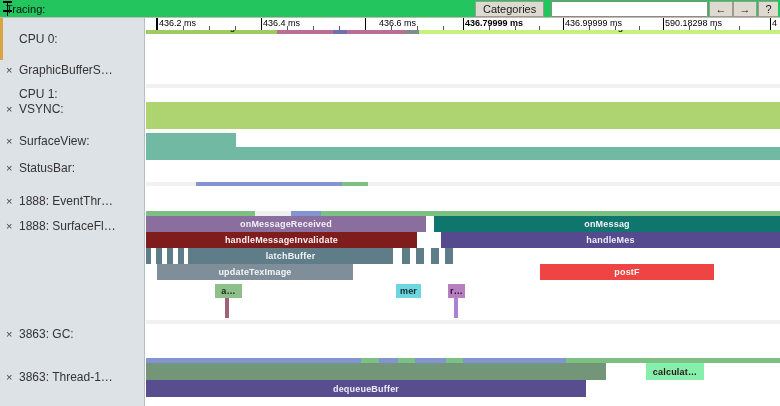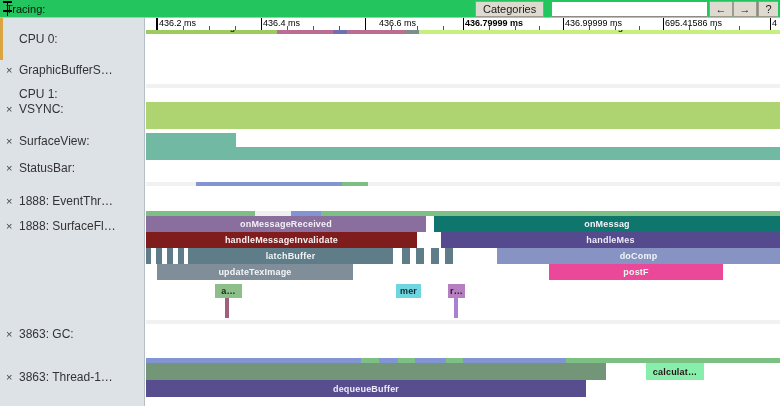--- a/index.html
+++ b/index.html
@@ -192,21 +192,21 @@
       <div class="lbl" style="left: 12px;">436.2 ms</div>
       <div class="tick-major" style="left: 116px;"></div>
       <div class="lbl" style="left: 116px;">436.4 ms</div>
       <div class="tick-major" style="left: 220px;"></div>
       <div class="lbl" style="left: 220px; margin-left: 12px;">436.6 ms</div>
       <div class="tick-major" style="left: 318px;"></div>
       <div class="lbl" style="left: 318px; font-weight: bold;">436.79999 ms</div>
       <div class="tick-major" style="left: 418px;"></div>
       <div class="lbl" style="left: 418px;">436.99999 ms</div>
       <div class="tick-major" style="left: 518px;"></div>
-      <div class="lbl" style="left: 518px;">695.41586 ms</div>
+      <div class="lbl" style="left: 518px;">590.18298 ms</div>
       <div class="tick-major" style="left: 625px;"></div>
       <div class="lbl" style="left: 625px;">4</div>
       <div class="tick-minor" style="left: 38px;"></div>
       <div class="tick-minor" style="left: 64px;"></div>
       <div class="tick-minor" style="left: 90px;"></div>
       <div class="tick-minor" style="left: 142px;"></div>
       <div class="tick-minor" style="left: 168px;"></div>
       <div class="tick-minor" style="left: 194px;"></div>
       <div class="tick-minor" style="left: 246px;"></div>
       <div class="tick-minor" style="left: 272px;"></div>
@@ -251,23 +251,22 @@
       <div class="slice" style="left: 295px; top: 202px; width: 339px; height: 16px; background: rgb(85, 74, 142); color: rgb(238, 236, 247);">handleMes</div>
       <div class="slice" style="left: 0px; top: 218px; width: 5px; height: 16px; background: rgb(94, 125, 136); color: rgb(0, 0, 0);"></div>
       <div class="slice" style="left: 10px; top: 218px; width: 6px; height: 16px; background: rgb(94, 125, 136); color: rgb(0, 0, 0);"></div>
       <div class="slice" style="left: 21px; top: 218px; width: 6px; height: 16px; background: rgb(94, 125, 136); color: rgb(0, 0, 0);"></div>
       <div class="slice" style="left: 32px; top: 218px; width: 6px; height: 16px; background: rgb(94, 125, 136); color: rgb(0, 0, 0);"></div>
       <div class="slice" style="left: 42px; top: 218px; width: 205px; height: 16px; background: rgb(94, 125, 136); color: rgb(240, 244, 246);">latchBuffer</div>
       <div class="slice" style="left: 256px; top: 218px; width: 8px; height: 16px; background: rgb(94, 125, 136); color: rgb(0, 0, 0);"></div>
       <div class="slice" style="left: 270px; top: 218px; width: 8px; height: 16px; background: rgb(94, 125, 136); color: rgb(0, 0, 0);"></div>
       <div class="slice" style="left: 285px; top: 218px; width: 8px; height: 16px; background: rgb(94, 125, 136); color: rgb(0, 0, 0);"></div>
       <div class="slice" style="left: 299px; top: 218px; width: 8px; height: 16px; background: rgb(94, 125, 136); color: rgb(0, 0, 0);"></div>
-      <div class="slice" style="left: 351px; top: 218px; width: 283px; height: 16px; background: rgb(135, 147, 194); color: rgb(242, 244, 250);">doComp</div>
       <div class="slice" style="left: 11px; top: 234px; width: 196px; height: 16px; background: rgb(127, 142, 153); color: rgb(242, 245, 247);">updateTexImage</div>
-      <div class="slice" style="left: 403px; top: 234px; width: 174px; height: 16px; background: #ec4899; color: rgb(240, 246, 241);">postF</div>
+      <div class="slice" style="left: 394px; top: 234px; width: 174px; height: 16px; background: #ef4444; color: rgb(240, 246, 241);">postF</div>
       <div class="slice" style="left: 69px; top: 254px; width: 27px; height: 14px; background: rgb(141, 191, 139); color: rgb(21, 38, 15);">a…</div>
       <div class="slice" style="left: 250px; top: 254px; width: 25px; height: 14px; background: rgb(111, 213, 224); color: rgb(10, 42, 46);">mer</div>
       <div class="slice" style="left: 302px; top: 254px; width: 17px; height: 14px; background: rgb(181, 127, 192); color: rgb(44, 15, 50);">r…</div>
       <div class="slice" style="left: 79px; top: 268px; width: 4px; height: 20px; background: rgb(160, 96, 122); color: rgb(0, 0, 0);"></div>
       <div class="slice" style="left: 308px; top: 268px; width: 4px; height: 20px; background: rgb(171, 127, 211); color: rgb(0, 0, 0);"></div>
       <div class="slice" style="left: 0px; top: 328px; width: 215px; height: 5px; background: rgb(130, 149, 210); color: rgb(0, 0, 0); font-size: 0px;"></div>
       <div class="slice" style="left: 215px; top: 328px; width: 18px; height: 5px; background: rgb(124, 193, 131); color: rgb(0, 0, 0); font-size: 0px;"></div>
       <div class="slice" style="left: 233px; top: 328px; width: 19px; height: 5px; background: rgb(130, 149, 210); color: rgb(0, 0, 0); font-size: 0px;"></div>
       <div class="slice" style="left: 252px; top: 328px; width: 17px; height: 5px; background: rgb(124, 193, 131); color: rgb(0, 0, 0); font-size: 0px;"></div>
       <div class="slice" style="left: 269px; top: 328px; width: 31px; height: 5px; background: rgb(130, 149, 210); color: rgb(0, 0, 0); font-size: 0px;"></div>

